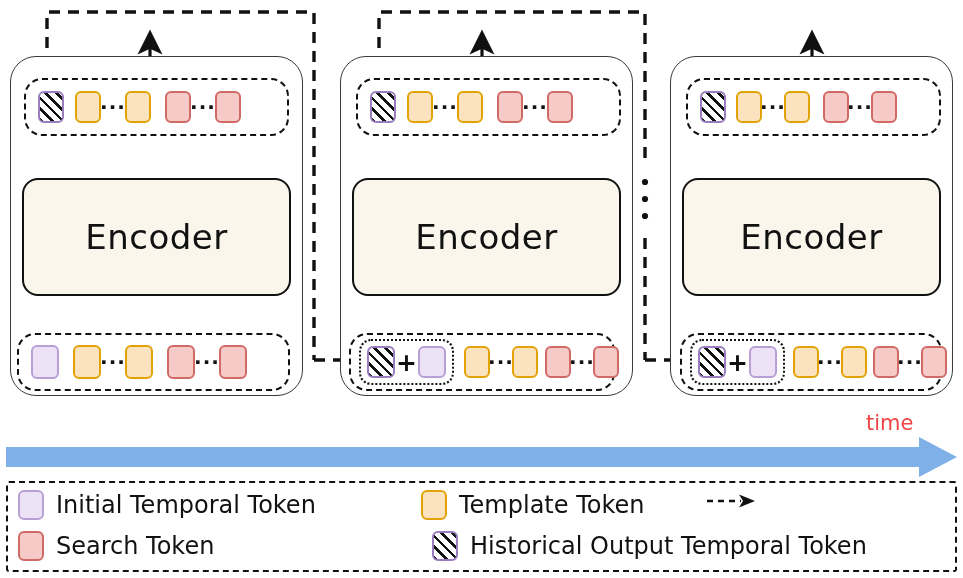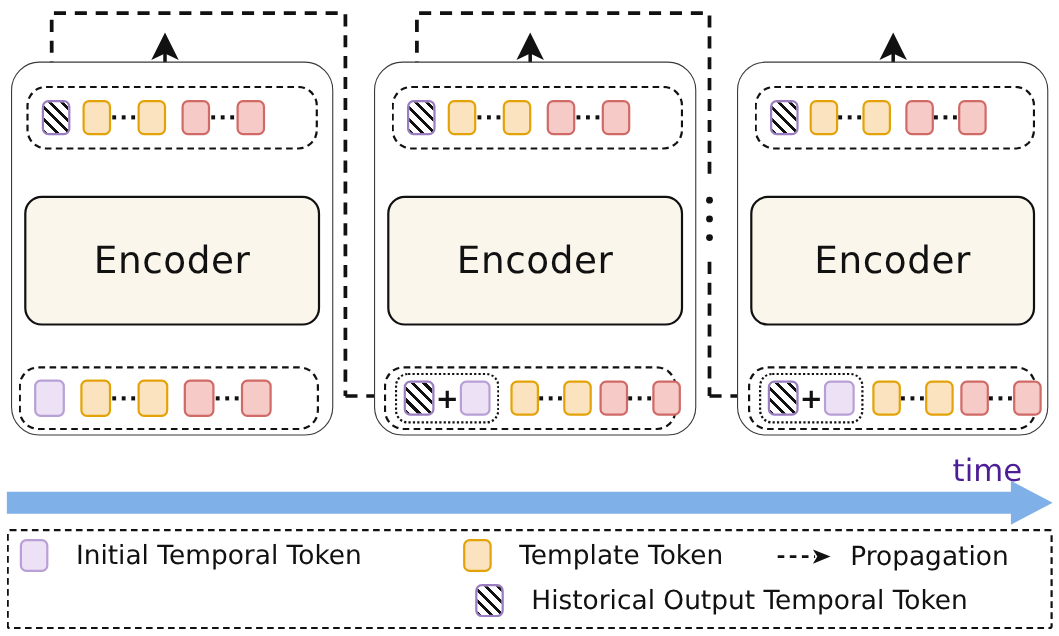--- a/index.html
+++ b/index.html
@@ -39,28 +39,28 @@
            border:2.2px solid #111;border-radius:16px;
            display:flex;align-items:center;justify-content:center;
            font-size:34px;color:#111;letter-spacing:.5px;}
 
   
   .prop{position:absolute;left:0;top:0;width:963px;height:578px;
         pointer-events:none;}
 
   
   .timearrow{position:absolute;}
-  .timelabel{position:absolute;font-size:28px;color:#4c1d95;}
+  .timelabel{position:absolute;font-size:21px;color:#ef4444;}
 
   
   .legend{position:absolute;box-sizing:border-box;border:2.4px dashed #111;
           background:#fff;border-radius:3px;}
   .legrow{position:absolute;display:flex;align-items:center;}
   .legswatch{width:26px;height:30px;border-radius:6px;flex:none;}
-  .legtext{font-size:24px;color:#111;white-space:nowrap;margin-left:25px;}
+  .legtext{font-size:24px;color:#111;white-space:nowrap;margin-left:12px;}
   .legtext.tight{margin-left:14px;}
   .propico{width:54px;height:18px;flex:none;}
 </style>
 </head>
 <body>
 
 <div id="stage">
 
   <svg class="prop" viewBox="0 0 963 578" xmlns="http://www.w3.org/2000/svg">
     <defs>
@@ -211,22 +211,25 @@
   <div class="legrow" style="left:421px;top:490px;">
     <div class="legswatch tok tmpl"></div>
     <div class="legtext">Template Token</div>
   </div>
 
   <div class="legrow" style="left:705px;top:492px;">
     <svg class="propico" viewBox="0 0 54 18" xmlns="http://www.w3.org/2000/svg">
       <line x1="2" y1="9" x2="36" y2="9" stroke="#111" stroke-width="2.6" stroke-dasharray="6,5"></line>
       <path d="M34,2.5 L50,9 L34,15.5 L38,9 Z" fill="#111"></path>
     </svg>
-    <div class="legtext tight">Propagation</div>
-  </div>
-
+  </div>
+
+  <div class="legrow" style="left:18px;top:531px;">
+    <div class="legswatch tok srch"></div>
+    <div class="legtext">Search Token</div>
+  </div>
 
   <div class="legrow" style="left:432px;top:531px;text-align:center;">
     <div class="legswatch tok hist"></div>
     <div class="legtext">Historical Output Temporal Token</div>
   </div>
 
 </div>
 
 </body></html>

